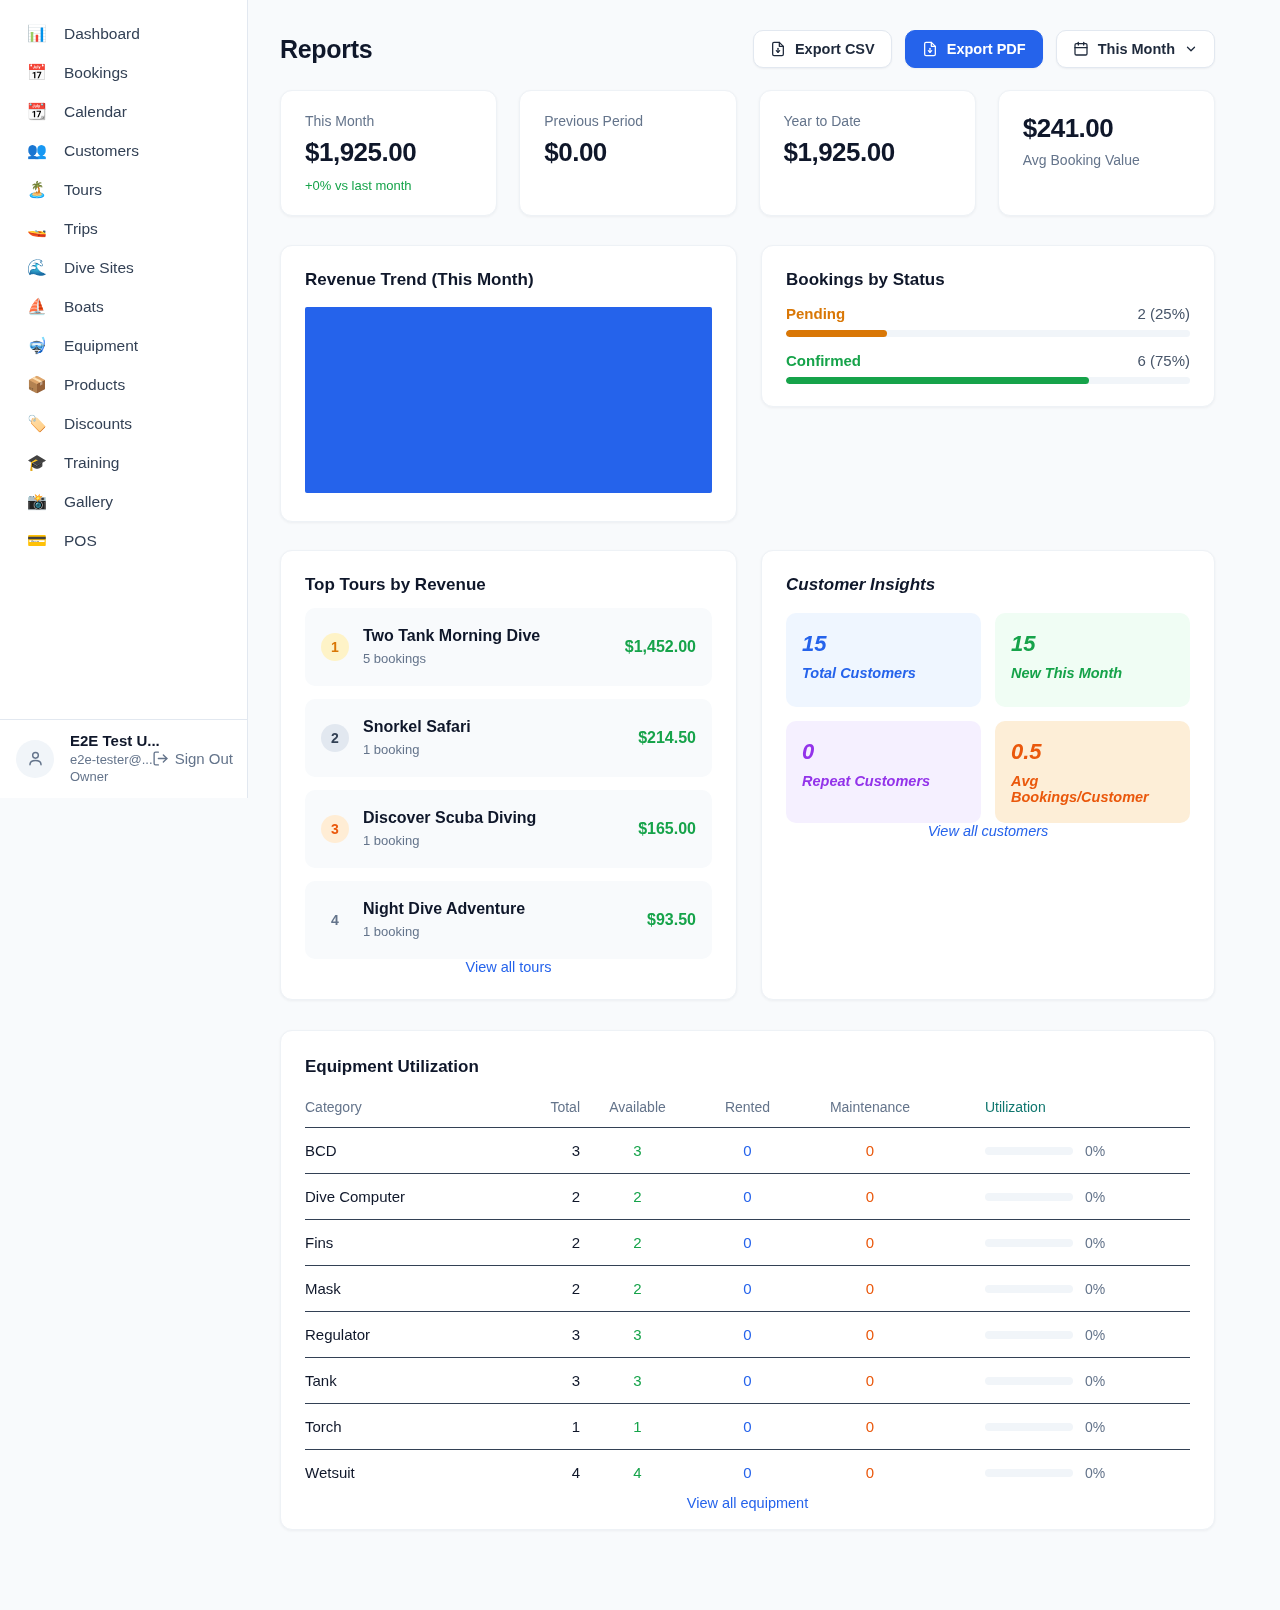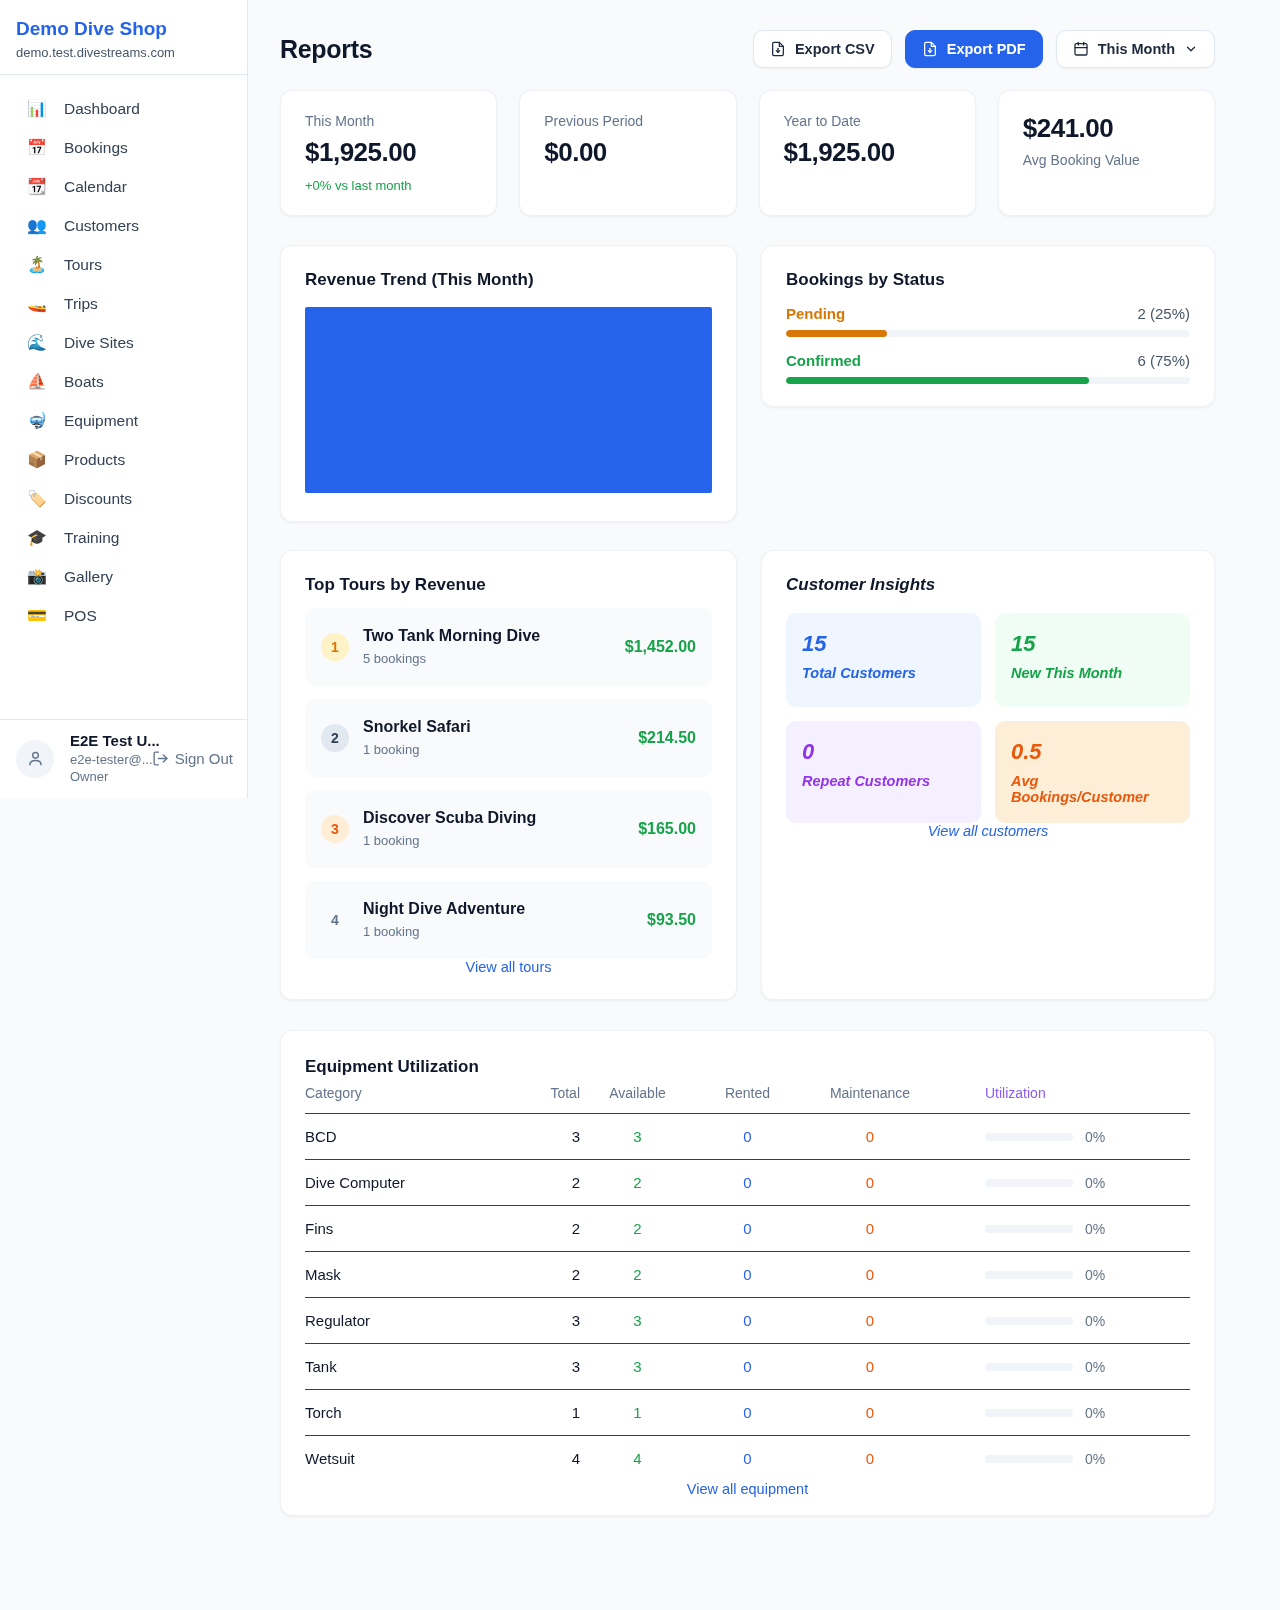--- a/index.html
+++ b/index.html
@@ -100,45 +100,41 @@
   .view-all { display:block; text-align:center; color:var(--accent); font-size:14.5px; cursor:pointer; text-decoration:none; }
 
   .insights-card { padding:24px;font-style:italic; }
   .tile-grid { display:grid; grid-template-columns:1fr 1fr; gap:14px; margin-top:18px; }
   .tile { border-radius:10px; padding:18px 16px; min-height:94px; }
   .tile-value { font-size:22px; font-weight:800; margin-bottom:8px; }
   .tile-label { font-size:14.5px; font-weight:600; }
 
   
   .equip-card { margin-top:30px; padding:26px 24px 18px 24px; }
-  .equip-table { width:100%; }
+  .equip-table { width:100%; margin-top:14px; }
   .t-row { display:flex; align-items:center; }
   .t-head { padding:8px 0 12px 0; border-bottom:1px solid #334155; }
   .t-head .t-cell { font-size:14px; color:#64748b; font-weight:400; }
   .t-body-row { border-bottom:1px solid #334155; padding:14px 0; }
   .t-body-row:last-child { border-bottom:none;justify-content:center; }
   .t-cell { font-size:15px; color:#0f172a; }
   .c-category { flex:1; font-weight:500; }
   .c-total { width:70px; text-align:right; }
   .c-avail { width:115px; text-align:center; color:var(--green); }
   .c-rent { width:105px; text-align:center; color:var(--accent); }
   .c-maint { width:140px; text-align:center; color:var(--orange); }
   .c-util { width:250px; padding-left:45px; display:flex; align-items:center; gap:12px; color:#64748b; }
   .util-track { width:88px; height:8px; border-radius:99px; background:#f1f5f9; overflow:hidden; }
   .util-fill { height:100%; background:var(--accent); border-radius:99px; }
   .util-pct { font-size:14px; color:#64748b; }
 </style>
 </head>
 <body>
 
 <aside class="sidebar">
-  <div class="brand">
-    <div class="brand-name">Demo Dive Shop</div>
-    <div class="brand-domain">demo.test.divestreams.com</div>
-  </div>
 
   <nav class="nav">
     <div class="nav-item">
       <span class="nav-icon">📊</span>
       <span class="nav-label">Dashboard</span>
     </div>
     <div class="nav-item">
       <span class="nav-icon">📅</span>
       <span class="nav-label">Bookings</span>
     </div>
@@ -369,21 +365,21 @@
   <section class="card equip-card">
     <div class="card-title">Equipment Utilization</div>
 
     <div class="equip-table">
       <div class="t-row t-head">
         <span class="t-cell c-category" style="color:#64748b">Category</span>
         <span class="t-cell c-total" style="color:#64748b">Total</span>
         <span class="t-cell c-avail" style="color:#64748b">Available</span>
         <span class="t-cell c-rent" style="color:#64748b">Rented</span>
         <span class="t-cell c-maint" style="color:#64748b">Maintenance</span>
-        <span class="t-cell c-util" style="color:#8b5cf6">Utilization</span>
+        <span class="t-cell c-util" style="color:#0f766e">Utilization</span>
       </div>
       <div id="equip-rows">
   <div class="t-row t-body-row">
     <span class="t-cell c-category">BCD</span>
     <span class="t-cell c-total">3</span>
     <span class="t-cell c-avail">3</span>
     <span class="t-cell c-rent">0</span>
     <span class="t-cell c-maint">0</span>
     <span class="t-cell c-util">
       <span class="util-track">

